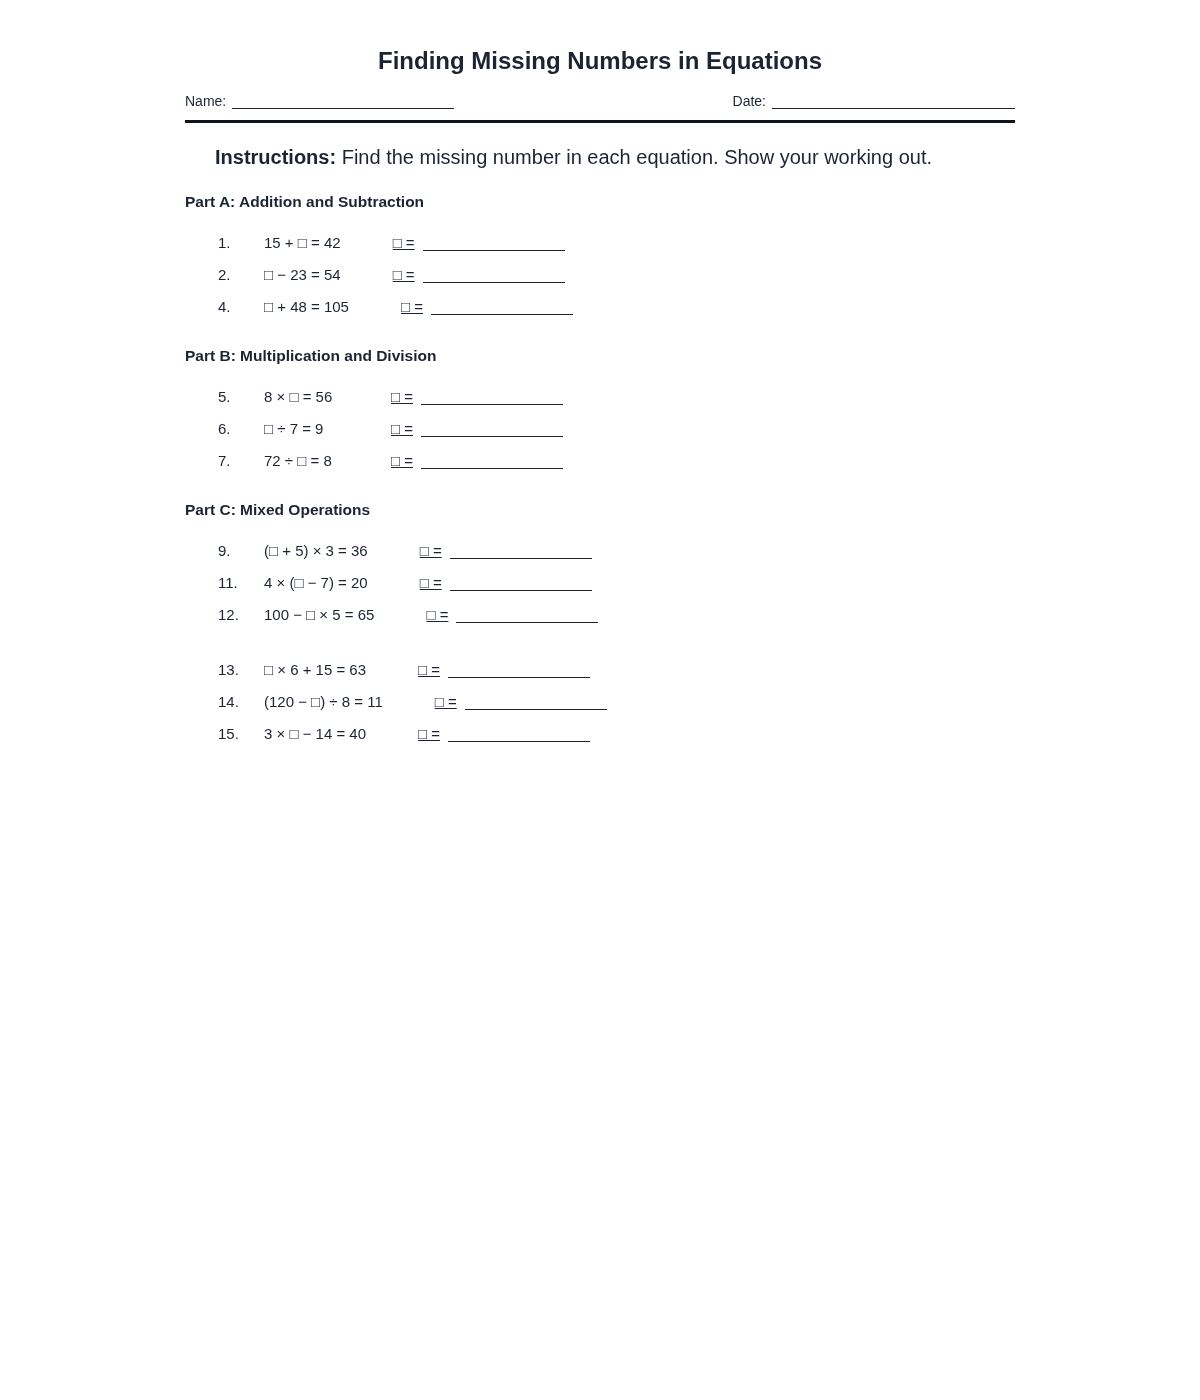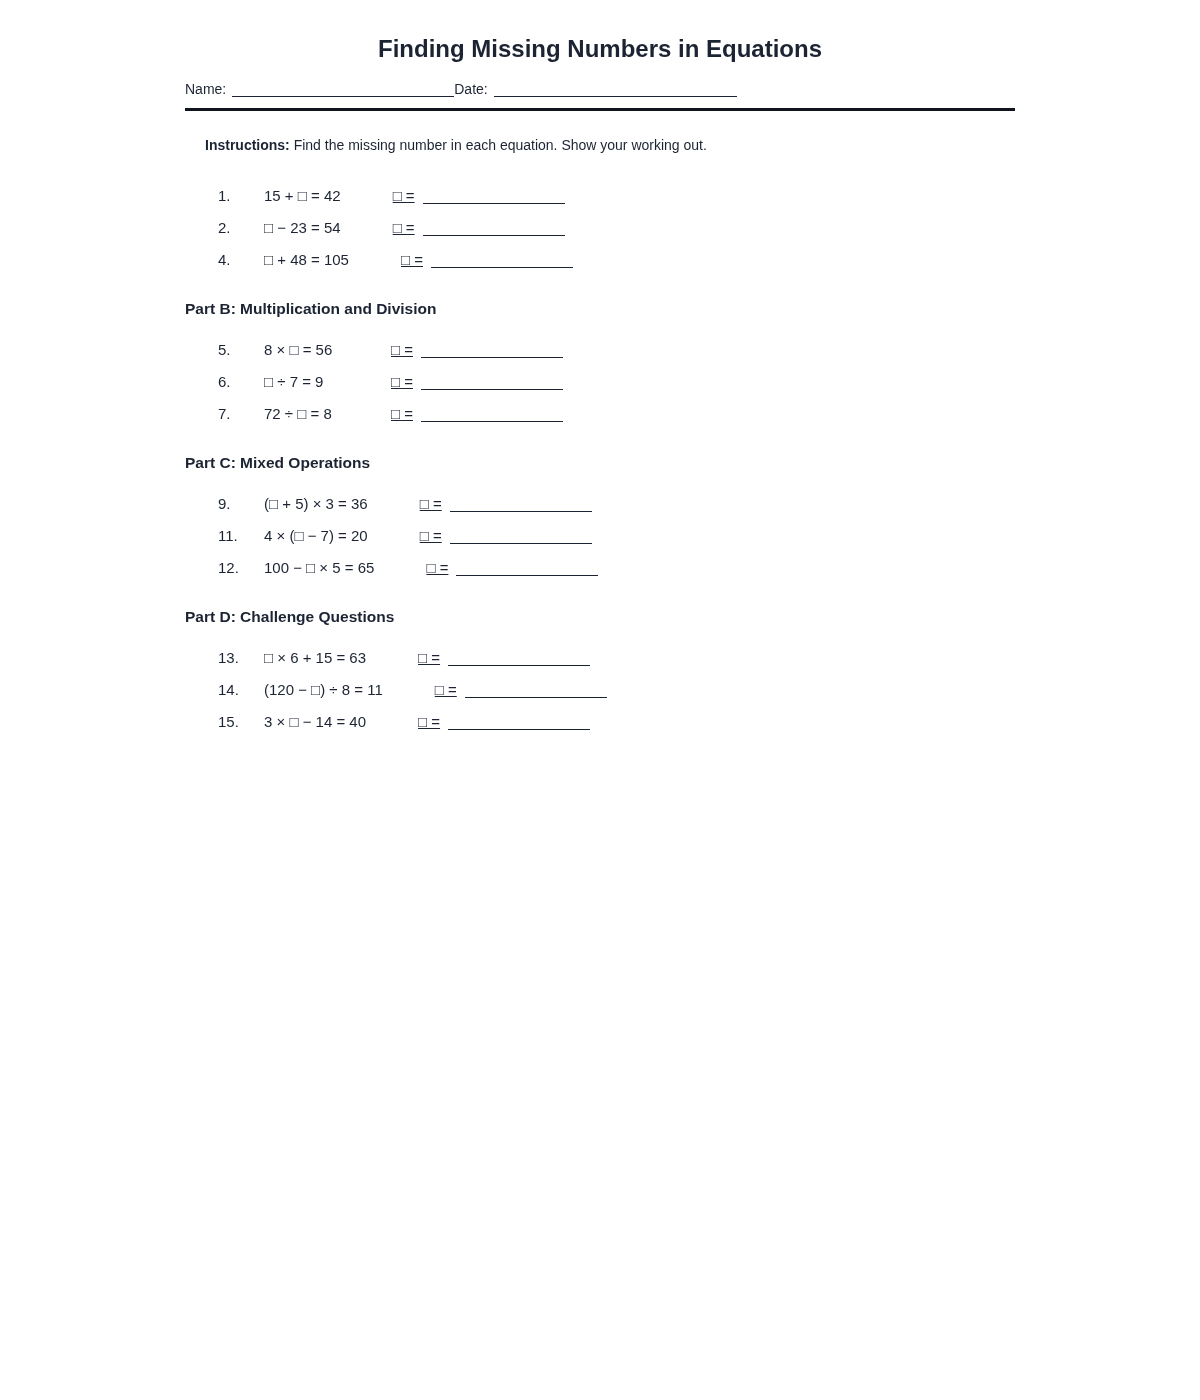--- a/index.html
+++ b/index.html
@@ -14,50 +14,51 @@
     font-family: "Liberation Sans", "DejaVu Sans", sans-serif;
     overflow: hidden;
   }
   .page {
     box-sizing: border-box;
     width: 1200px;
     height: 1400px;
     padding: 34px 185px 0 185px;
   }
   .title {
-    margin: 0;
+    margin: 12px;
     font-size: 24px;
     line-height: 29px;
     font-weight: 700;
     text-align: center;
   }
   .meta-row {
     display: flex;
+    justify-content: space-between;
     align-items: baseline;
     margin-top: 17px;
     font-size: 14px;
     line-height: 18px;
   }
   .write-line {
     display: inline-block;
     height: 1.5px;
     background: #1c2433;
     vertical-align: -3px;
     margin-left: 6px;
   }
   .name-line { width: 222px; }
   .date-line { width: 243px; }
   .rule {
     border: none;
     border-top: 3px solid #10151d;
     margin: 10px 0 0 0;
   }
   .instructions {
-    margin: 26px 0 0 0;
-    font-size: 14px;
+    margin: 26px 0 0 10px;
+    font-size: 20px;
     line-height: 17px;
     padding-left: 20px;
   }
   .part { margin-top: 23px; }
   .part:first-child { margin-top: 26px; }
   .part-heading {
     margin: 0 0 10px 0;
     font-size: 15.5px;
     line-height: 19px;
     font-weight: 700;
@@ -106,20 +107,21 @@
 
   <hr class="rule">
 
   <p class="instructions">
     <strong>Instructions:</strong>
     <span>Find the missing number in each equation. Show your working out.</span>
   </p>
 
   <main id="sections">
   <section class="part">
+    <h2 class="part-heading">Part A: Addition and Subtraction</h2>
     <div class="items">
   <div class="item">
     <span class="num">1.</span><span class="eq">15 + □ = 42</span><span class="ans-prefix">□ =</span><span class="blank"></span>
   </div>
 
   <div class="item">
     <span class="num">2.</span><span class="eq">□ − 23 = 54</span><span class="ans-prefix">□ =</span><span class="blank"></span>
   </div>
 
 
@@ -159,21 +161,20 @@
     <span class="num">11.</span><span class="eq">4 × (□ − 7) = 20</span><span class="ans-prefix">□ =</span><span class="blank"></span>
   </div>
 
   <div class="item">
     <span class="num">12.</span><span class="eq">100 − □ × 5 = 65</span><span class="ans-prefix">□ =</span><span class="blank"></span>
   </div>
 </div>
   </section>
 
   <section class="part">
-    <h2 class="part-heading">Part D: Challenge Questions</h2>
     <div class="items">
   <div class="item">
     <span class="num">13.</span><span class="eq">□ × 6 + 15 = 63</span><span class="ans-prefix">□ =</span><span class="blank"></span>
   </div>
 
   <div class="item">
     <span class="num">14.</span><span class="eq">(120 − □) ÷ 8 = 11</span><span class="ans-prefix">□ =</span><span class="blank"></span>
   </div>
 
   <div class="item">

